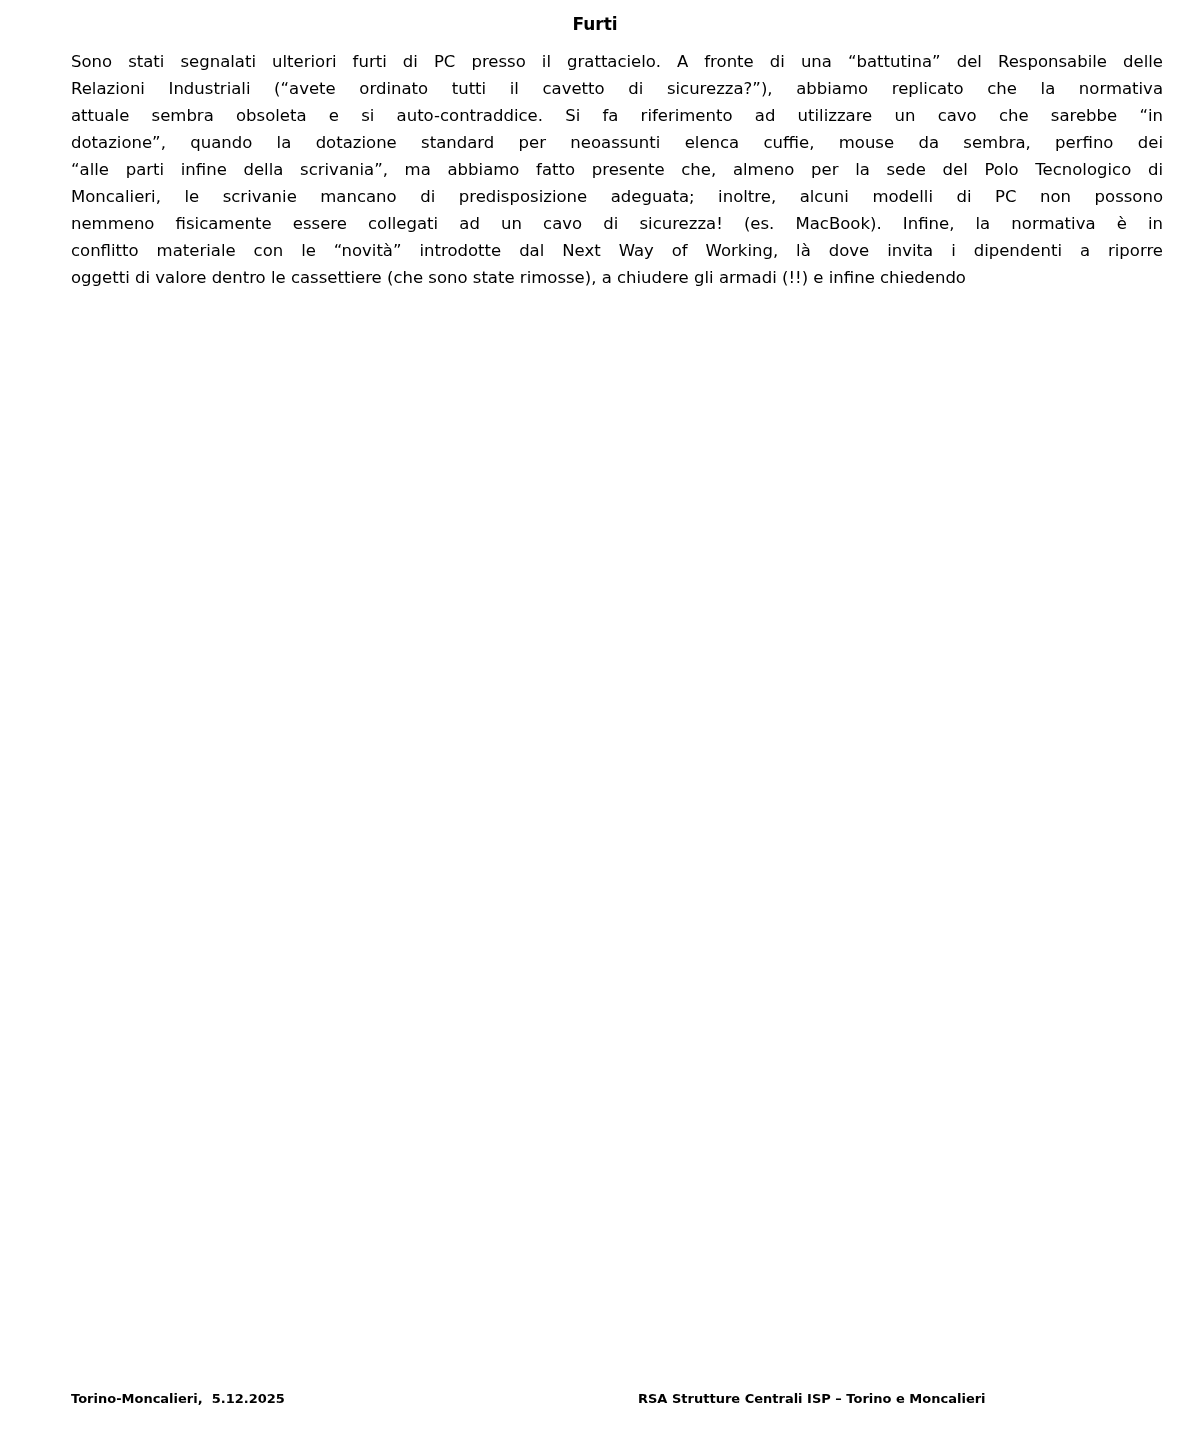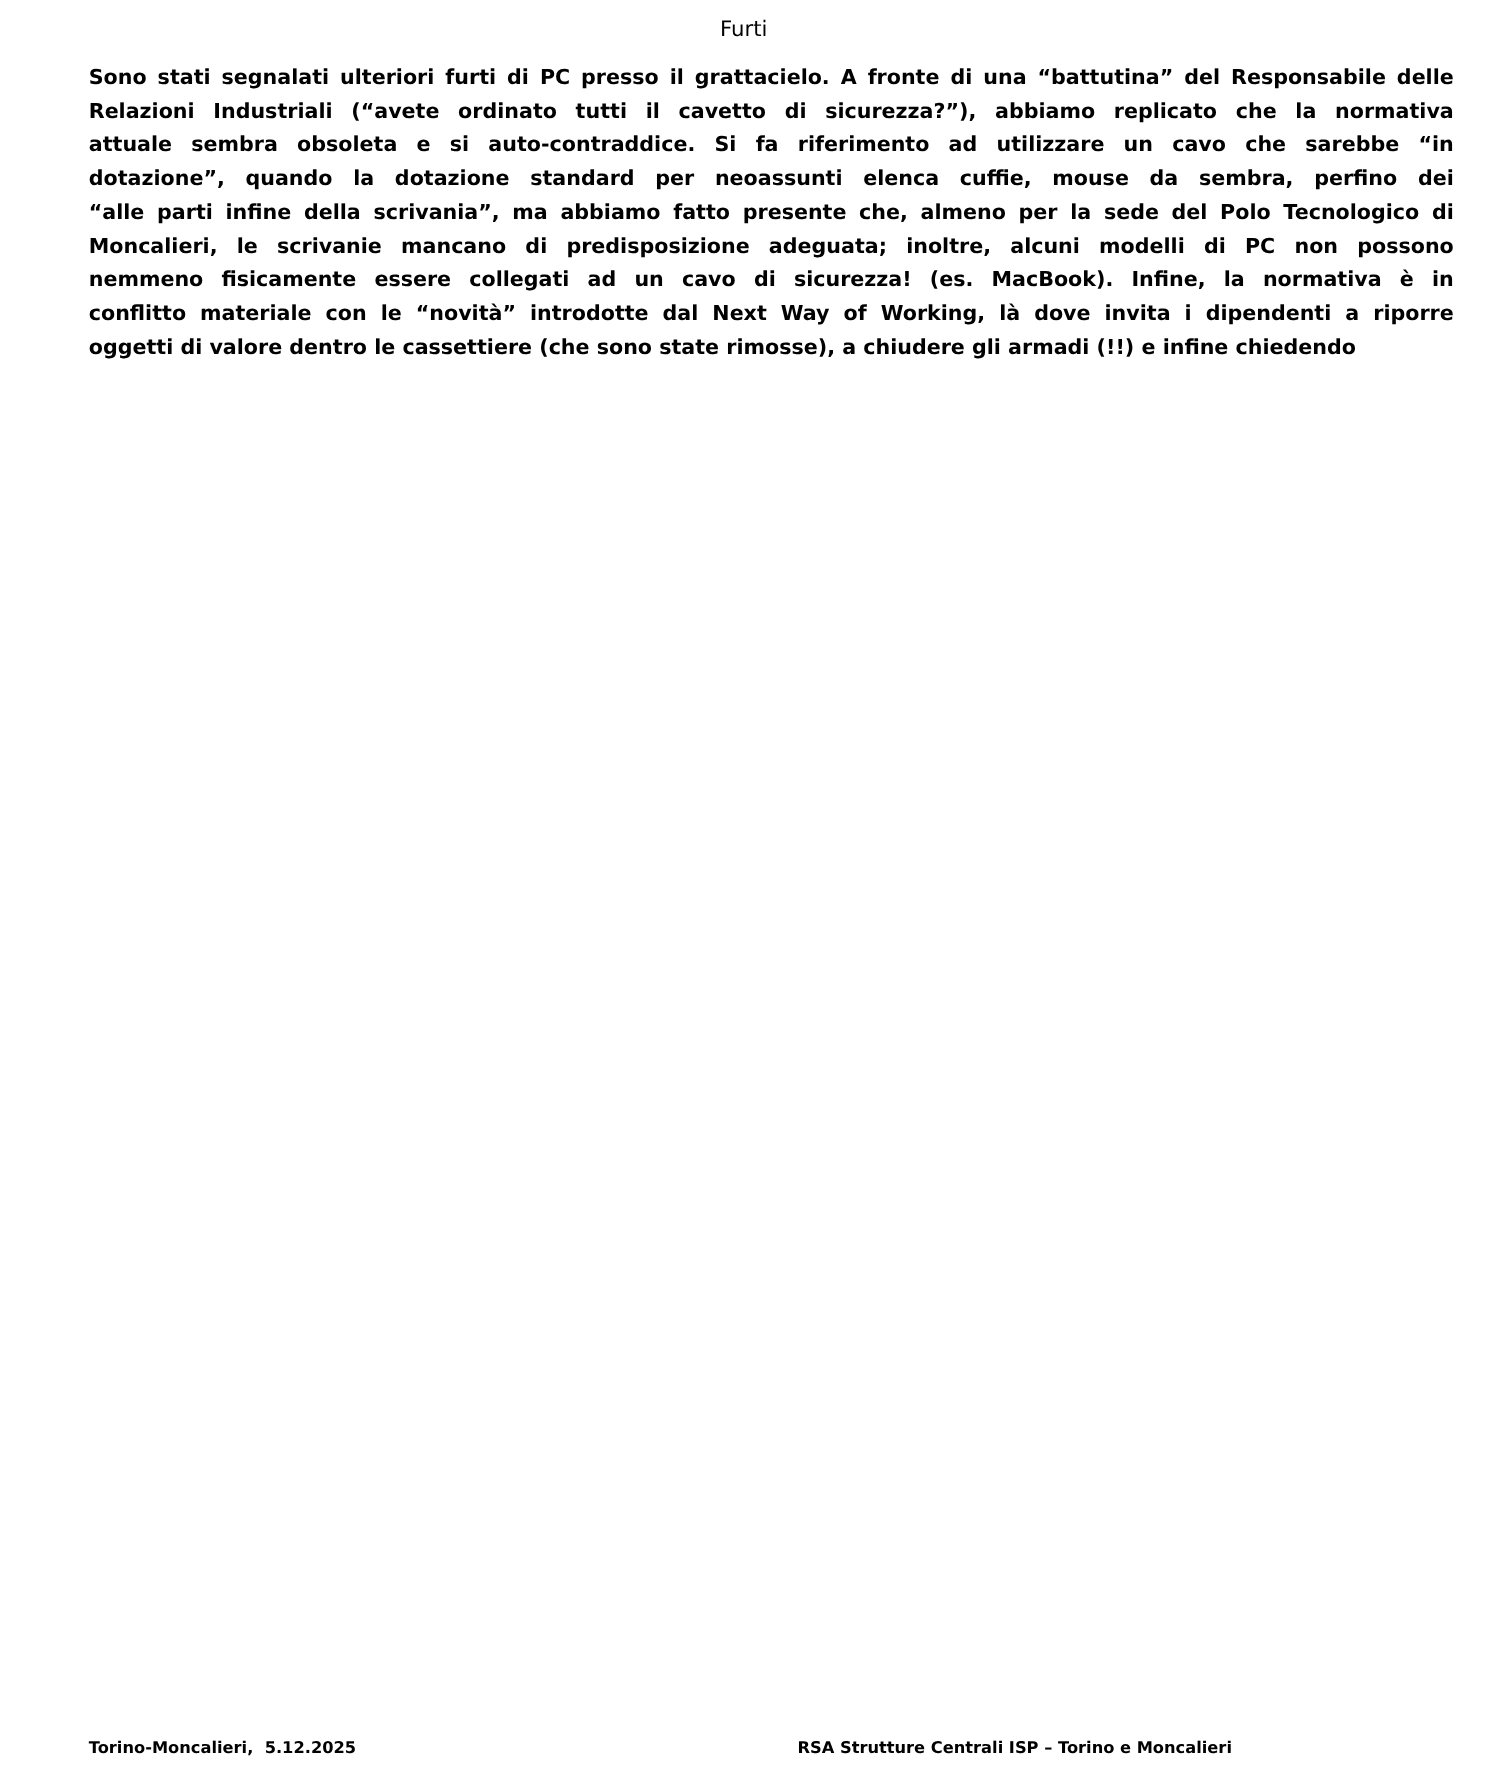--- a/index.html
+++ b/index.html
@@ -18,42 +18,41 @@
   .page {
     position: absolute;
     inset: 0;
     background: #ffffff;
   }
   .doc-title {
     margin: 14px 0 0 0;
     text-align: center;
     font-size: 17px;
     line-height: 21px;
-    font-weight: normal;
+    font-weight: bold;
     letter-spacing: 0;
   }
   .content {
     position: absolute;
     left: 71px;
     top: 48px;
     width: 1092px;
   }
   .par {
     margin: 0 0 10px 0;
     font-size: 16.5px;
     line-height: 27px;
     text-align: justify;
   }
   .par .line {
     display: block;
     text-align: justify;
     
     text-align-last: justify;
     white-space: normal;
-    font-weight: bold;
   }
   .par .line:last-child {
     text-align-last: left;
   }
   .footer {
     position: absolute;
     top: 1389px;
     left: 0;
     width: 100%;
     height: 22px;

